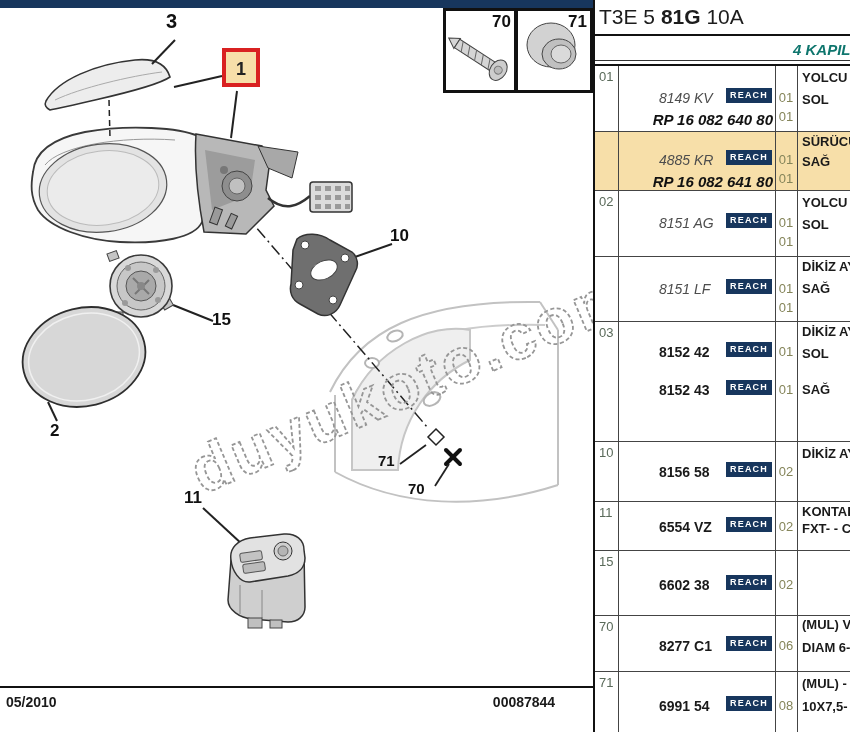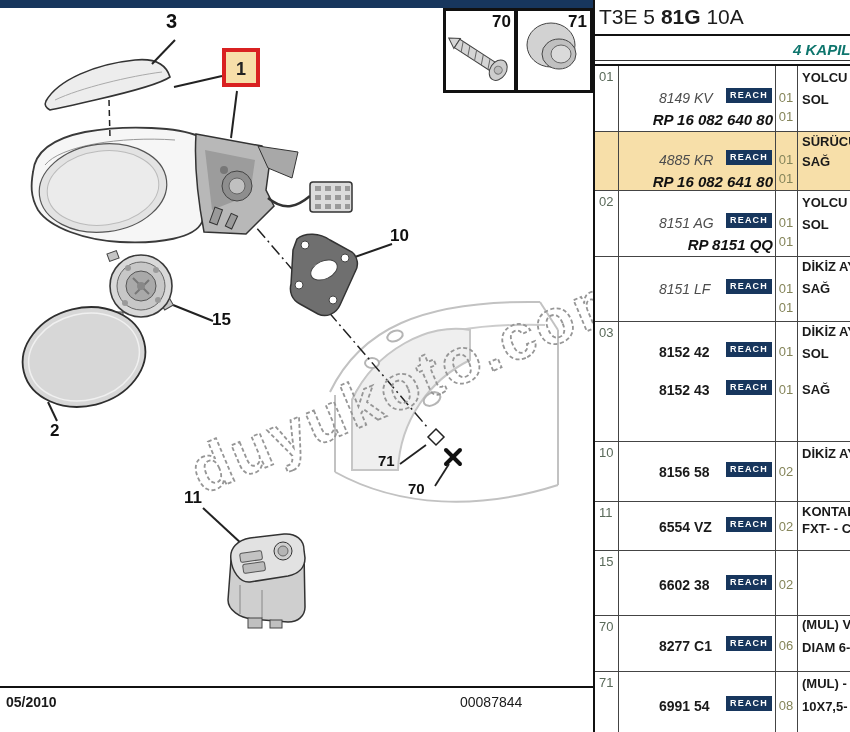--- a/index.html
+++ b/index.html
@@ -22,21 +22,21 @@
   #redbox span{font-weight:bold;font-size:18px;color:#222;line-height:34px;}
   
   .inset{position:absolute;box-sizing:border-box;border:3px solid #111;background:#fff;}
   #box70{left:443px;top:8px;width:74px;height:85px;}
   #box71{left:515px;top:8px;width:78px;height:85px;}
   #box72{left:515px;top:96px;width:78px;height:88px;}
   .inset .num{position:absolute;right:3px;top:1px;font-weight:bold;font-size:17px;color:#111;}
   
   #footline{position:absolute;left:0;top:686px;width:593px;height:2px;background:#111;}
   #footdate{position:absolute;left:6px;top:694px;font-size:14px;font-weight:bold;}
-  #footdoc{position:absolute;left:460px;top:694px;width:128px;text-align:left;font-size:14px;font-weight:normal;}
+  #footdoc{position:absolute;left:460px;top:694px;width:128px;text-align:center;font-size:14px;font-weight:bold;}
   
   #tbl-header{position:absolute;left:595px;top:0;width:255px;height:34px;font-size:21px;
               color:#1c1c1c;padding:5px 0 0 4px;box-sizing:border-box;white-space:nowrap;}
   #tbl-header b{font-weight:bold;}
   #hline{position:absolute;left:595px;top:34px;width:255px;height:2px;background:#111;}
   #variant-row{position:absolute;left:595px;top:36px;width:255px;height:25px;box-sizing:border-box;
                border-bottom:1px solid #333;overflow:hidden;}
   #variant-row span{position:absolute;left:198px;top:5px;font-size:15px;font-style:italic;
                     font-weight:bold;color:#0f766e;white-space:nowrap;}
   #tbody{position:absolute;left:595px;top:64px;width:255px;height:668px;box-sizing:border-box;
@@ -258,21 +258,20 @@
       <div class="desc">
         <span style="top:2px">SÜRÜCÜ</span>
         <span style="top:22px">SAĞ</span>
       </div>
     </div>
 
     <div class="trow" style="height:66px">
       <span class="ref">02</span>
       <span class="pn it" style="top:24px">8151 AG</span>
       <span class="reach" style="top:22px">REACH</span>
-      <span class="rp" style="top:45px">RP 8151 QQ</span>
       <span class="qty" style="top:24px">01</span>
       <span class="qty" style="top:43px">01</span>
       <div class="desc">
         <span style="top:4px">YOLCU</span>
         <span style="top:26px">SOL</span>
       </div>
     </div>
 
     <div class="trow" style="height:65px">
       <span class="pn it" style="top:24px">8151 LF</span>

